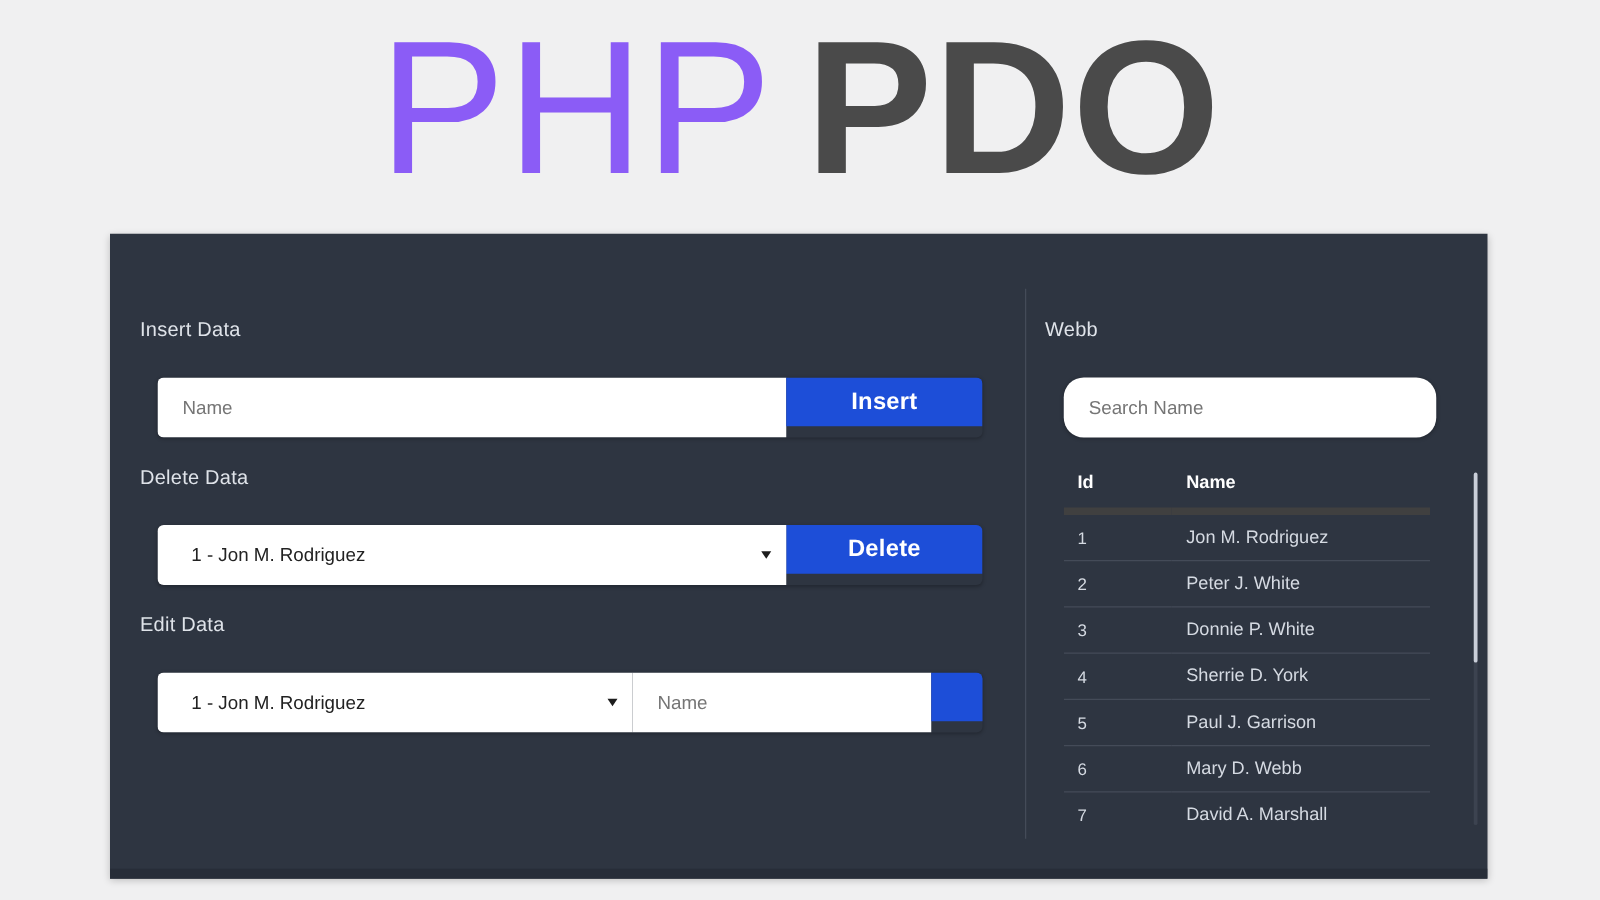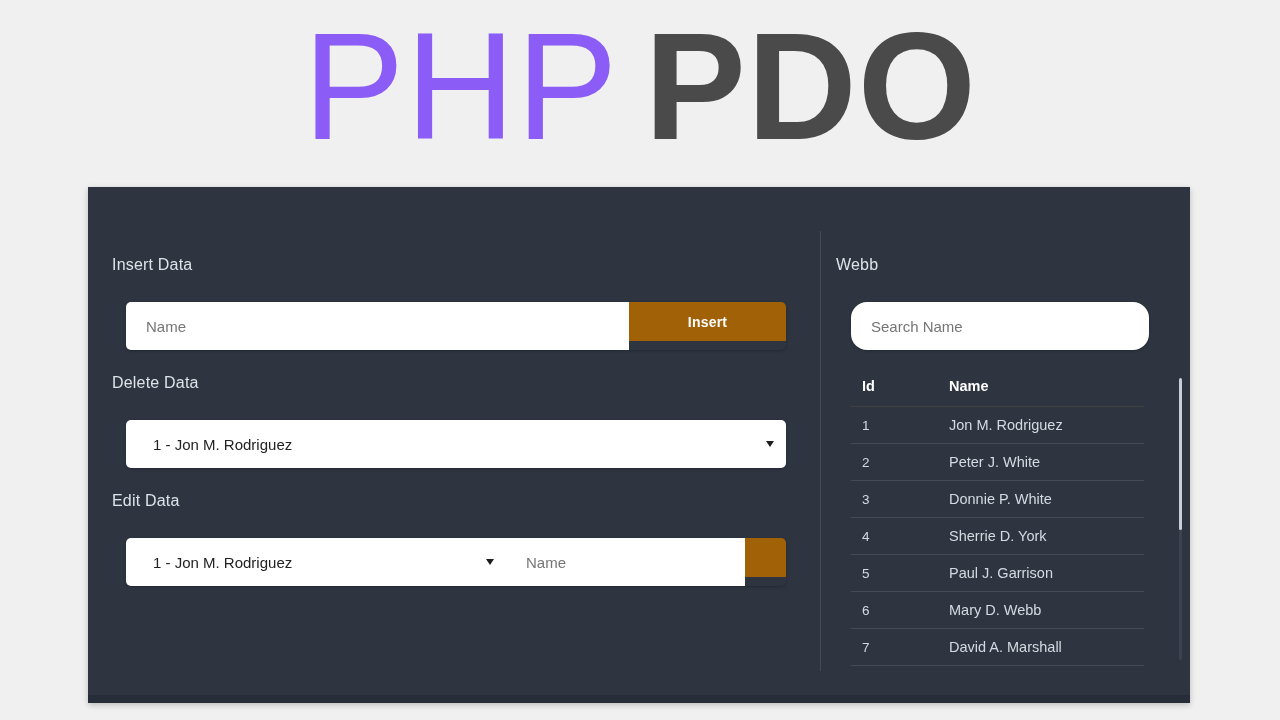--- a/index.html
+++ b/index.html
@@ -125,23 +125,23 @@
     transform: translateY(-50%);
     width: 0;
     height: 0;
     border-left: 4.5px solid transparent;
     border-right: 4.5px solid transparent;
     border-top: 6px solid #1d1d1d;
   }
   .action-button {
     width: 157px;
     flex: 0 0 157px;
-    background: #a16207;
+    background: #1d4ed8;
     color: #ffffff;
-    font-size: 14px;
+    font-size: 19px;
     font-weight: 700;
     letter-spacing: 0.2px;
     display: flex;
     align-items: center;
     justify-content: center;
     border: none;
     outline: none;
     cursor: pointer;
     font-family: "Liberation Sans", sans-serif;
     height: 39px;
@@ -202,21 +202,21 @@
     border-collapse: collapse;
     width: 293px;
     table-layout: fixed;
   }
   table.data-table th {
     text-align: left;
     color: #ffffff;
     font-size: 14.5px;
     font-weight: 700;
     padding: 0 0 12px 0;
-    border-bottom: 1px solid #404040;
+    border-bottom: 6px solid #404040;
   }
   table.data-table td {
     color: #d5dae2;
     font-size: 14.5px;
     font-weight: 400;
     padding: 10px 0 10px 0;
     border-bottom: 1px solid #444b58;
   }
   table.data-table th.col-id,
   table.data-table td.col-id { width: 75px; padding-left: 11px; }
@@ -259,20 +259,21 @@
   <input class="text-input" type="text" placeholder="Name" style="">
   <button class="action-button">Insert</button>
 </div>
 
 <div class="section-heading" id="delete-heading">Delete Data</div>
 <div class="form-row" id="delete-row">
   <div class="select-box">
     <span class="select-value">1 - Jon M. Rodriguez</span>
     <span class="select-caret"></span>
   </div>
+  <button class="action-button">Delete</button>
 </div>
 
 <div class="section-heading" id="edit-heading">Edit Data</div>
 <div class="form-row" id="edit-row">
   <div class="select-box">
     <span class="select-value">1 - Jon M. Rodriguez</span>
     <span class="select-caret"></span>
   </div>
   <input class="text-input" type="text" placeholder="Name" style="">
   <button class="action-button">Update</button>

